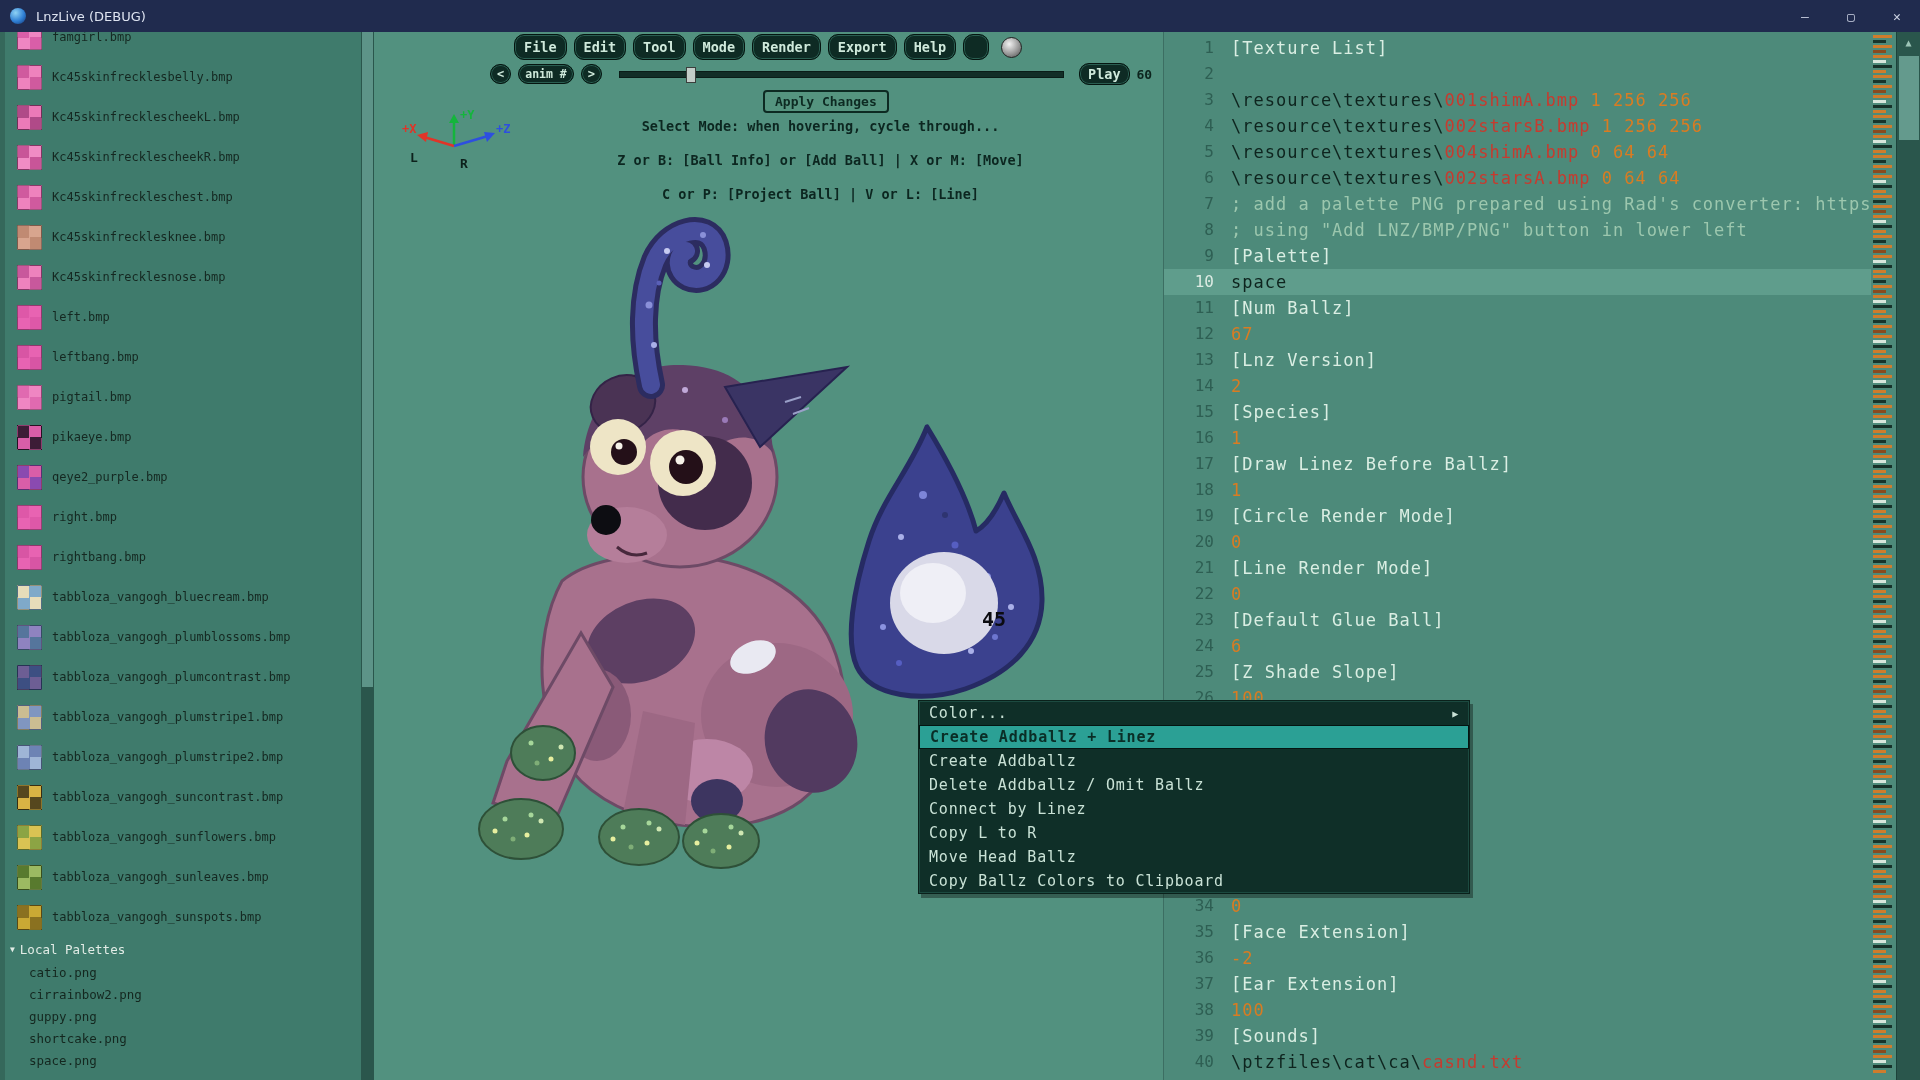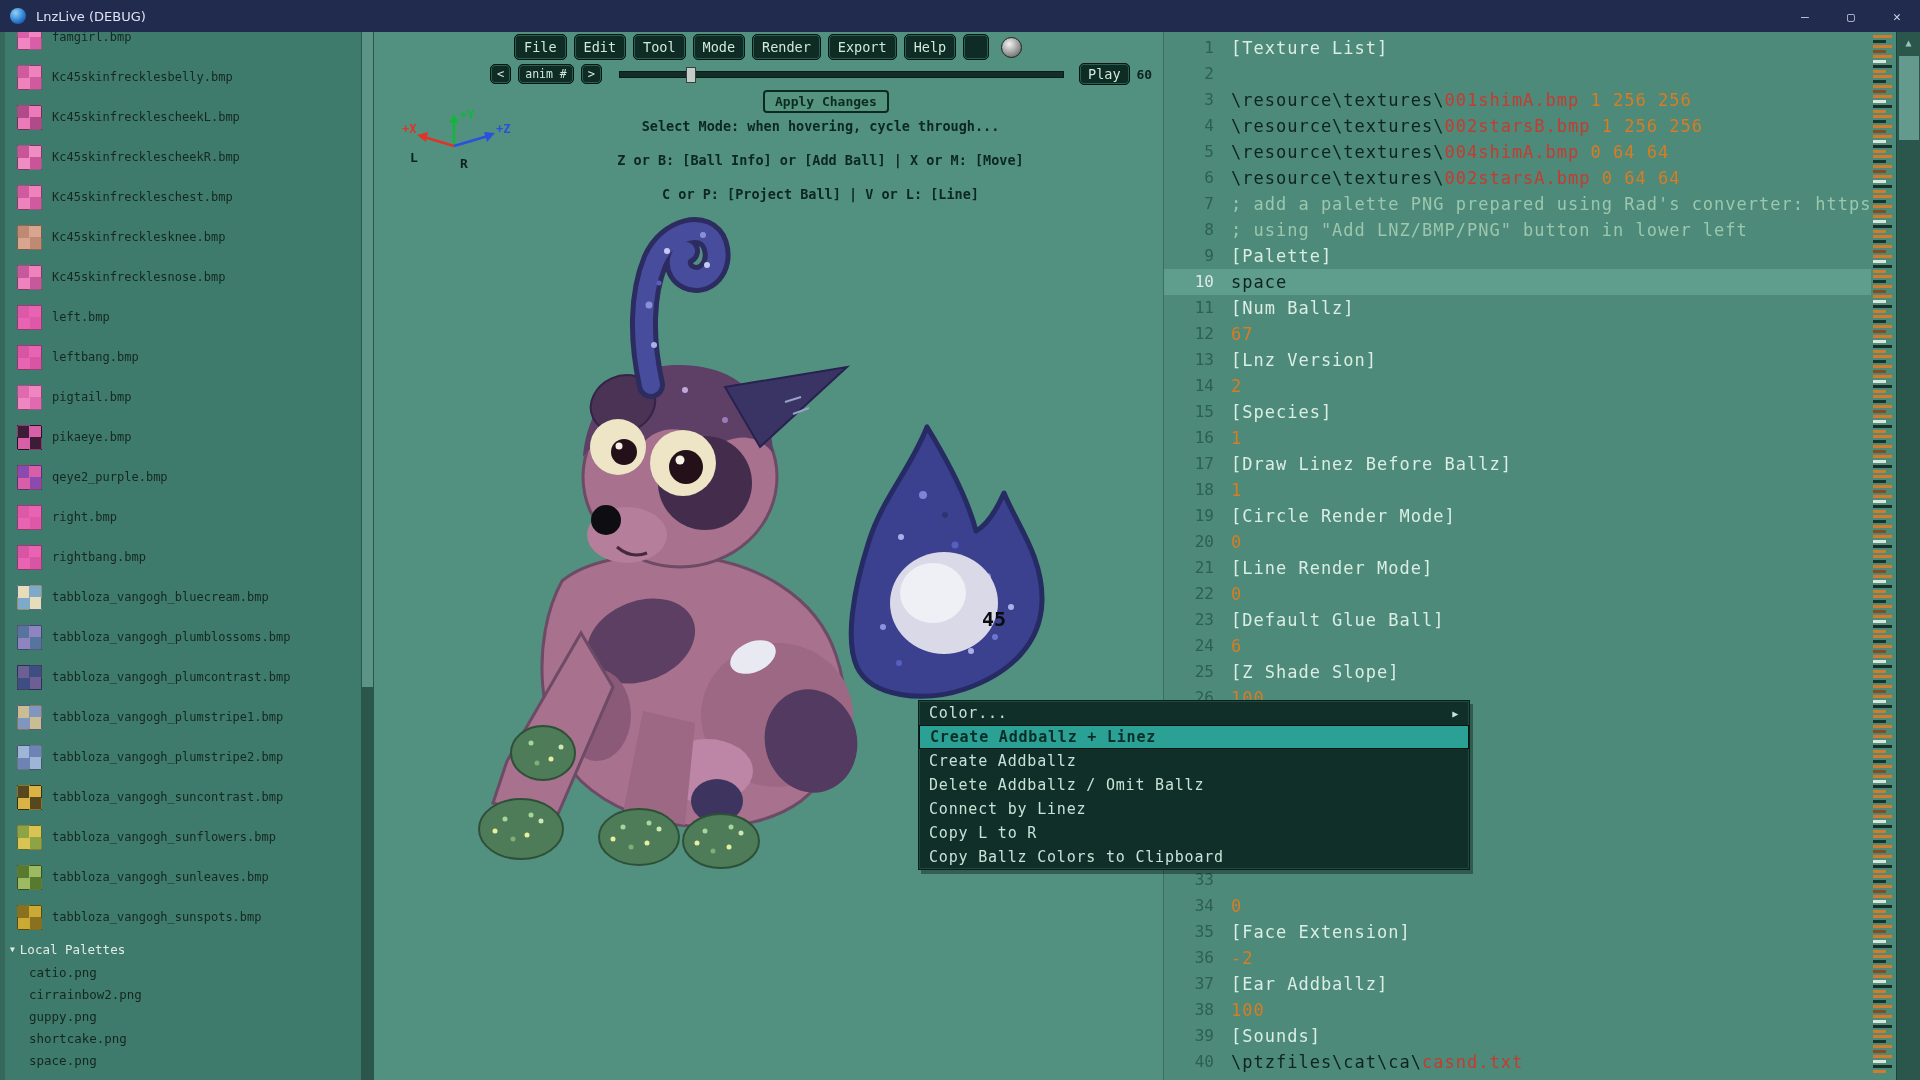--- a/index.html
+++ b/index.html
@@ -20,21 +20,21 @@
   .swatch{width:25px;height:25px;flex:0 0 25px;border:1px solid rgba(0,0,0,.35);}
   .sb-label{font-size:12px;color:#152821;white-space:nowrap;}
   .palettes-header{display:flex;align-items:center;gap:5px;padding-left:5px;height:24px;color:#e2ece6;font-size:12.5px;}
   .tri{font-size:8px;}
   .pal-item{height:22px;display:flex;align-items:center;padding-left:24px;font-size:12.5px;color:#14271f;}
   .sb-scroll{position:absolute;right:0;top:0;width:13px;height:100%;background:#2a564c;}
   .sb-thumb{position:absolute;left:1px;top:0;width:11px;height:655px;background:#5d9488;}
 
   
   .viewport{position:absolute;left:374px;top:32px;width:789px;height:1048px;background:#52917f;overflow:hidden;}
-  .px-btn{background:#0e2b24;border:1px solid #051510;box-shadow:inset 0 0 0 1px #2a5e51;color:#cfe9db;border-radius:5px;font-family:"DejaVu Sans Mono",monospace;font-weight:normal;font-size:13.5px;padding:4px 9px;cursor:default;white-space:nowrap;}
+  .px-btn{background:#0e2b24;border:1px solid #051510;box-shadow:inset 0 0 0 1px #2a5e51;color:#cfe9db;border-radius:10px;font-family:"DejaVu Sans Mono",monospace;font-weight:bold;font-size:13.5px;padding:4px 9px;cursor:default;white-space:nowrap;}
   .menurow{position:absolute;left:140px;top:2px;display:flex;gap:7px;align-items:center;}
   #menubar{display:flex;gap:7px;}
   .blank-btn{width:26px;height:26px;padding:0;}
   .ball-icon{width:21px;height:21px;border-radius:50%;background:radial-gradient(circle at 38% 32%,#f2f2f2,#9a9a9a 55%,#4a4a4a);margin-left:5px;border:1px solid #222;flex:0 0 21px;}
   .anim-row{position:absolute;left:116px;top:30px;display:flex;align-items:center;gap:7px;height:24px;}
   .anim-btn{padding:2px 6px;font-size:12px;}
   .anim-label{padding:2px 6px;font-size:11.5px;text-align:right;}
   .slider{position:relative;width:445px;height:7px;background:#122e27;border:1px solid #0a1d18;margin-left:10px;}
   .slider-thumb{position:absolute;top:-5px;width:10px;height:16px;background:#c2cdc8;border:1px solid #3a3f3c;}
   .play-btn{margin-left:8px;padding:2px 8px;}
@@ -389,21 +389,21 @@
       <div class="ed-row"><span class="ed-num">27</span><span class="ed-text"></span></div>
       <div class="ed-row"><span class="ed-num">28</span><span class="ed-text"></span></div>
       <div class="ed-row"><span class="ed-num">29</span><span class="ed-text"></span></div>
       <div class="ed-row"><span class="ed-num">30</span><span class="ed-text"></span></div>
       <div class="ed-row"><span class="ed-num">31</span><span class="ed-text"></span></div>
       <div class="ed-row"><span class="ed-num">32</span><span class="ed-text"></span></div>
       <div class="ed-row"><span class="ed-num">33</span><span class="ed-text"></span></div>
       <div class="ed-row"><span class="ed-num">34</span><span class="ed-text"><span class="seg-num">0</span></span></div>
       <div class="ed-row"><span class="ed-num">35</span><span class="ed-text"><span class="seg-header">[Face Extension]</span></span></div>
       <div class="ed-row"><span class="ed-num">36</span><span class="ed-text"><span class="seg-num">-2</span></span></div>
-      <div class="ed-row"><span class="ed-num">37</span><span class="ed-text"><span class="seg-header">[Ear Addballz]</span></span></div>
+      <div class="ed-row"><span class="ed-num">37</span><span class="ed-text"><span class="seg-header">[Ear Extension]</span></span></div>
       <div class="ed-row"><span class="ed-num">38</span><span class="ed-text"><span class="seg-num">100</span></span></div>
       <div class="ed-row"><span class="ed-num">39</span><span class="ed-text"><span class="seg-header">[Sounds]</span></span></div>
       <div class="ed-row"><span class="ed-num">40</span><span class="ed-text"><span class="seg-path">\ptzfiles\cat\ca\</span><span class="seg-file">casnd.txt</span></span></div>
     </div>
 </div>
 
 <div class="minimap" id="minimap">
     <div class="mm-bar" style="width: 92%; background: rgb(207, 124, 44);"></div>
     <div class="mm-bar" style="width: 62%; background: rgb(23, 53, 44);"></div>
     <div class="mm-bar" style="width: 92%; background: rgb(207, 124, 44);"></div>
@@ -632,15 +632,18 @@
     <div class="cm-item">
       <span>Delete Addballz / Omit Ballz</span>
     </div>
     <div class="cm-item">
       <span>Connect by Linez</span>
     </div>
     <div class="cm-item">
       <span>Copy L to R</span>
     </div>
     <div class="cm-item">
+      <span>Move Head Ballz</span>
+    </div>
+    <div class="cm-item">
       <span>Copy Ballz Colors to Clipboard</span>
     </div>
   </div>
 
 </body></html>

